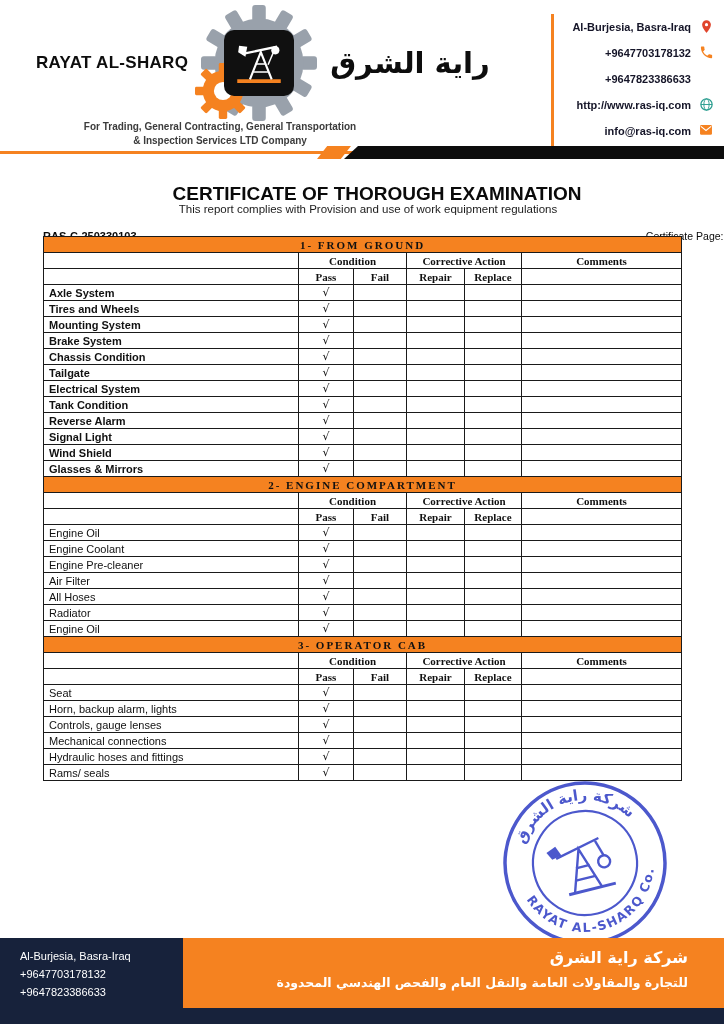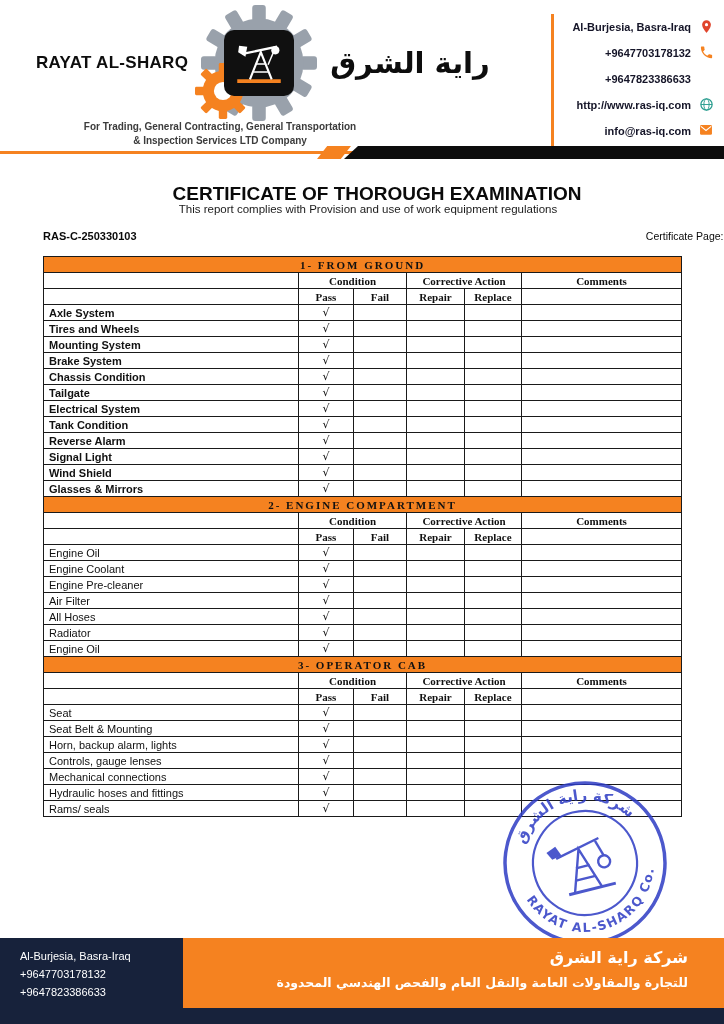--- a/index.html
+++ b/index.html
@@ -37,21 +37,21 @@
   .title{position:absolute;left:0;top:168px;width:724px;text-align:center;
          font-size:19px;font-weight:bold;color:#0a0a0a;margin:15px;}
   .subtitle{position:absolute;left:0;top:197px;width:724px;text-align:center;
             font-size:11.5px;color:#1a1a1a;margin:6px;}
   .refrow{position:absolute;left:43px;top:230px;width:712px;display:flex;
           justify-content:space-between;align-items:baseline;}
   .ref-number{font-size:11px;font-weight:bold;color:#0a0a0a;}
   .page-indicator{font-size:10.5px;color:#0a0a0a;}
 
   
-  table.insp{position:absolute;left:43px;top:256px;width:638px;border-collapse:collapse;table-layout:fixed;}
+  table.insp{position:absolute;left:43px;top:236px;width:638px;border-collapse:collapse;table-layout:fixed;}
   table.insp td{border:1px solid #1a1a1a;height:16px;padding:0 5px;font-size:11px;
                 color:#111;overflow:hidden;white-space:nowrap;box-sizing:border-box;}
   td.sec{background:#F58220;text-align:center;font-family:"Liberation Serif",serif;
          font-weight:bold;letter-spacing:2px;font-size:12.5px;color:#3b3b3b;height:17px;white-space:pre;}
   td.h{font-family:"Liberation Serif",serif;font-weight:bold;text-align:center;font-size:12.5px;}
   td.item.b{font-weight:bold;}
   td.mark{text-align:center;font-family:"DejaVu Sans",sans-serif;color:#555;font-size:11.5px;}
 
   
   .stamp{position:absolute;left:500px;top:778px;width:170px;height:170px;
@@ -399,28 +399,20 @@
         </tr>
         <tr>
           <td class="item">Seat</td>
           <td class="mark">√</td>
           <td class="mark"></td>
           <td class="mark"></td>
           <td class="mark"></td>
           <td></td>
         </tr>
         <tr>
-          <td class="item">Seat Belt &amp; Mounting</td>
-          <td class="mark">√</td>
-          <td class="mark"></td>
-          <td class="mark"></td>
-          <td class="mark"></td>
-          <td></td>
-        </tr>
-        <tr>
           <td class="item">Horn, backup alarm, lights</td>
           <td class="mark">√</td>
           <td class="mark"></td>
           <td class="mark"></td>
           <td class="mark"></td>
           <td></td>
         </tr>
         <tr>
           <td class="item">Controls, gauge lenses</td>
           <td class="mark">√</td>

